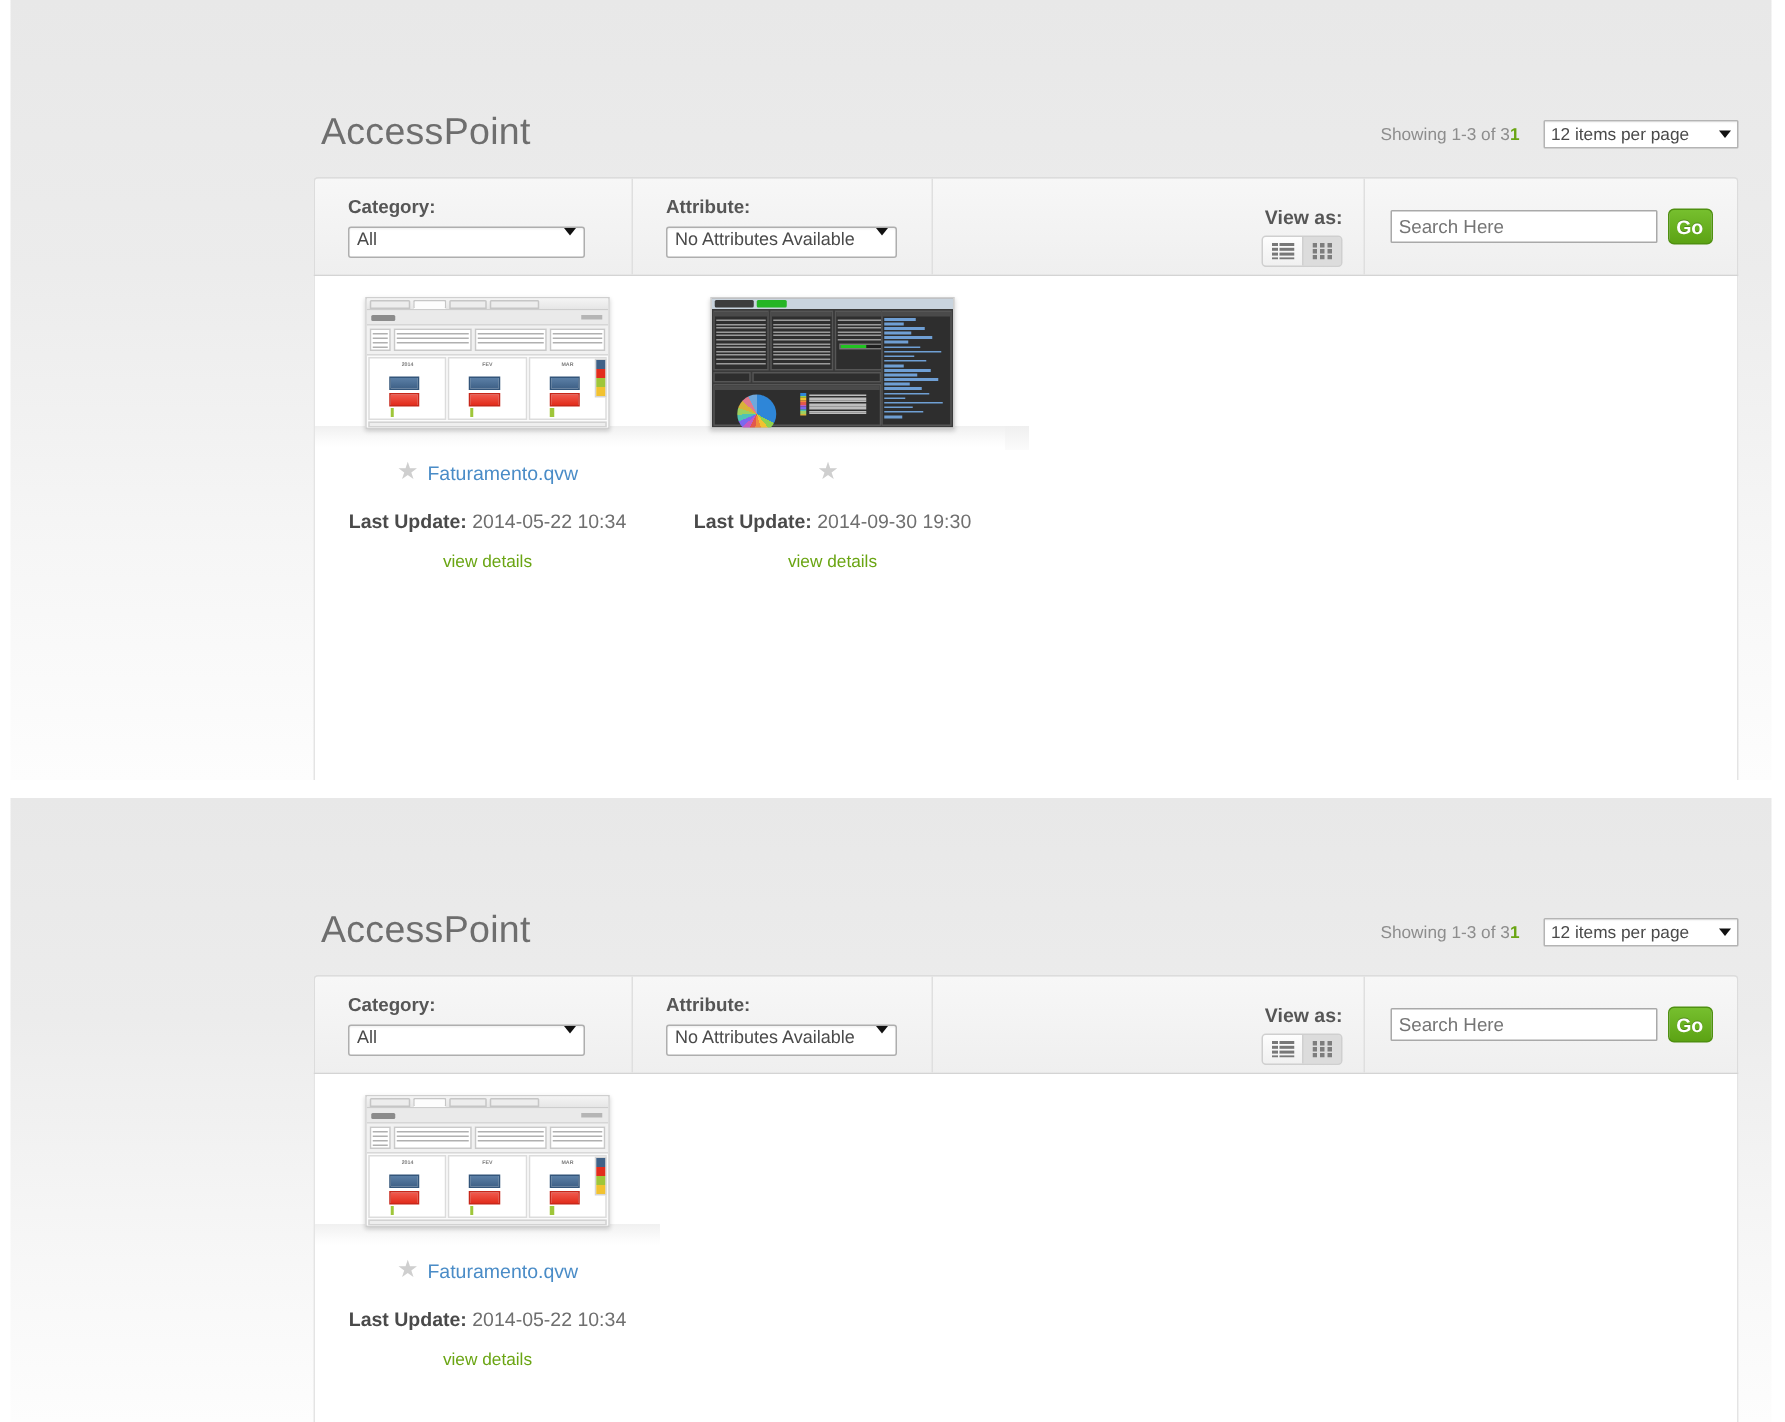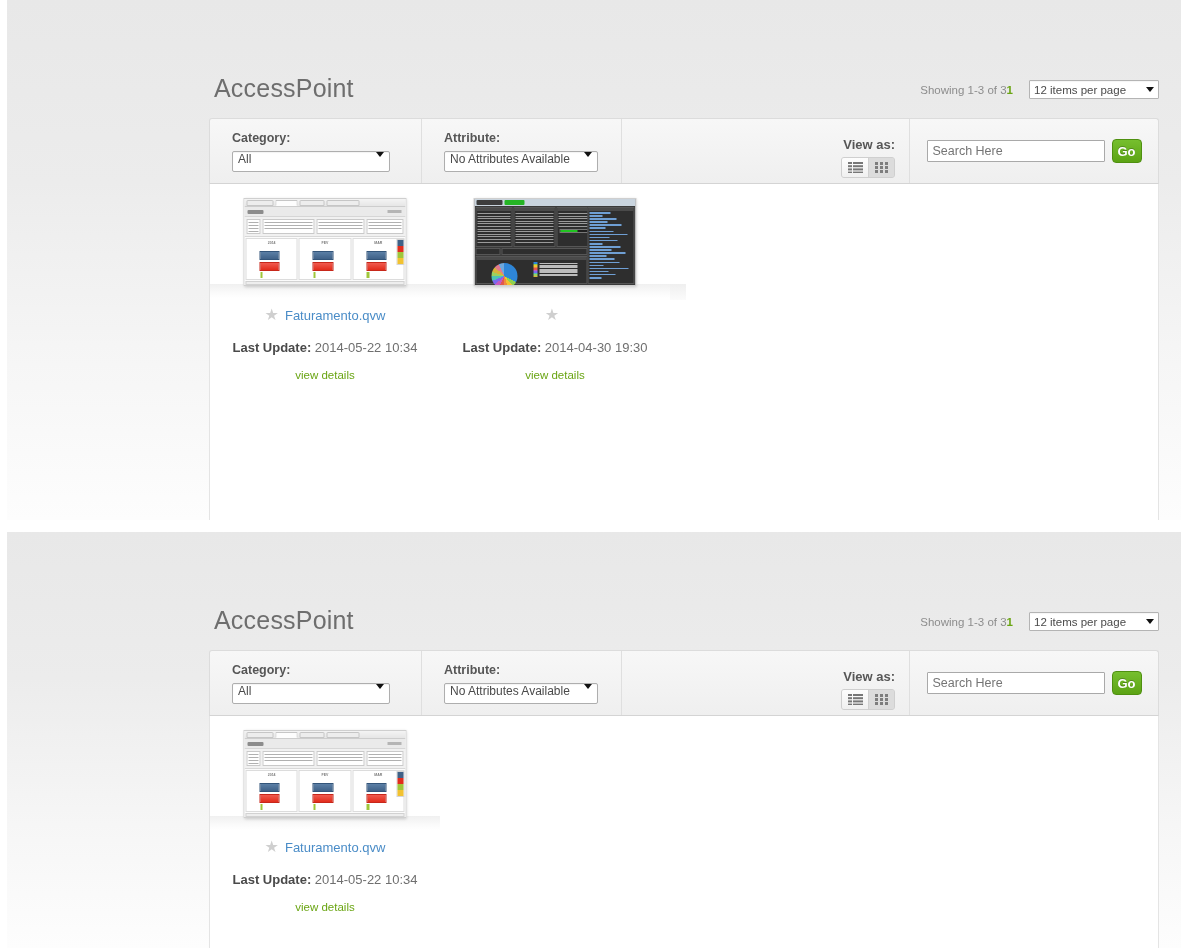--- a/index.html
+++ b/index.html
@@ -734,21 +734,21 @@
                   </div>
                 </div>
               </div>
             </div>
             <div class="item-name-row">
               <span class="star">★</span>
               <a class="doc-link"></a>
             </div>
             <div class="last-update">
               <b>Last Update:</b>
-              <span>2014-04-30 19:30</span>
+              <span>2014-09-30 19:30</span>
             </div>
             <a class="view-details">view details</a>
           </div>
 
           <div class="item-ghost">
             <div class="ghost-shelf"></div>
           </div>
 
         </div>
       </div>

